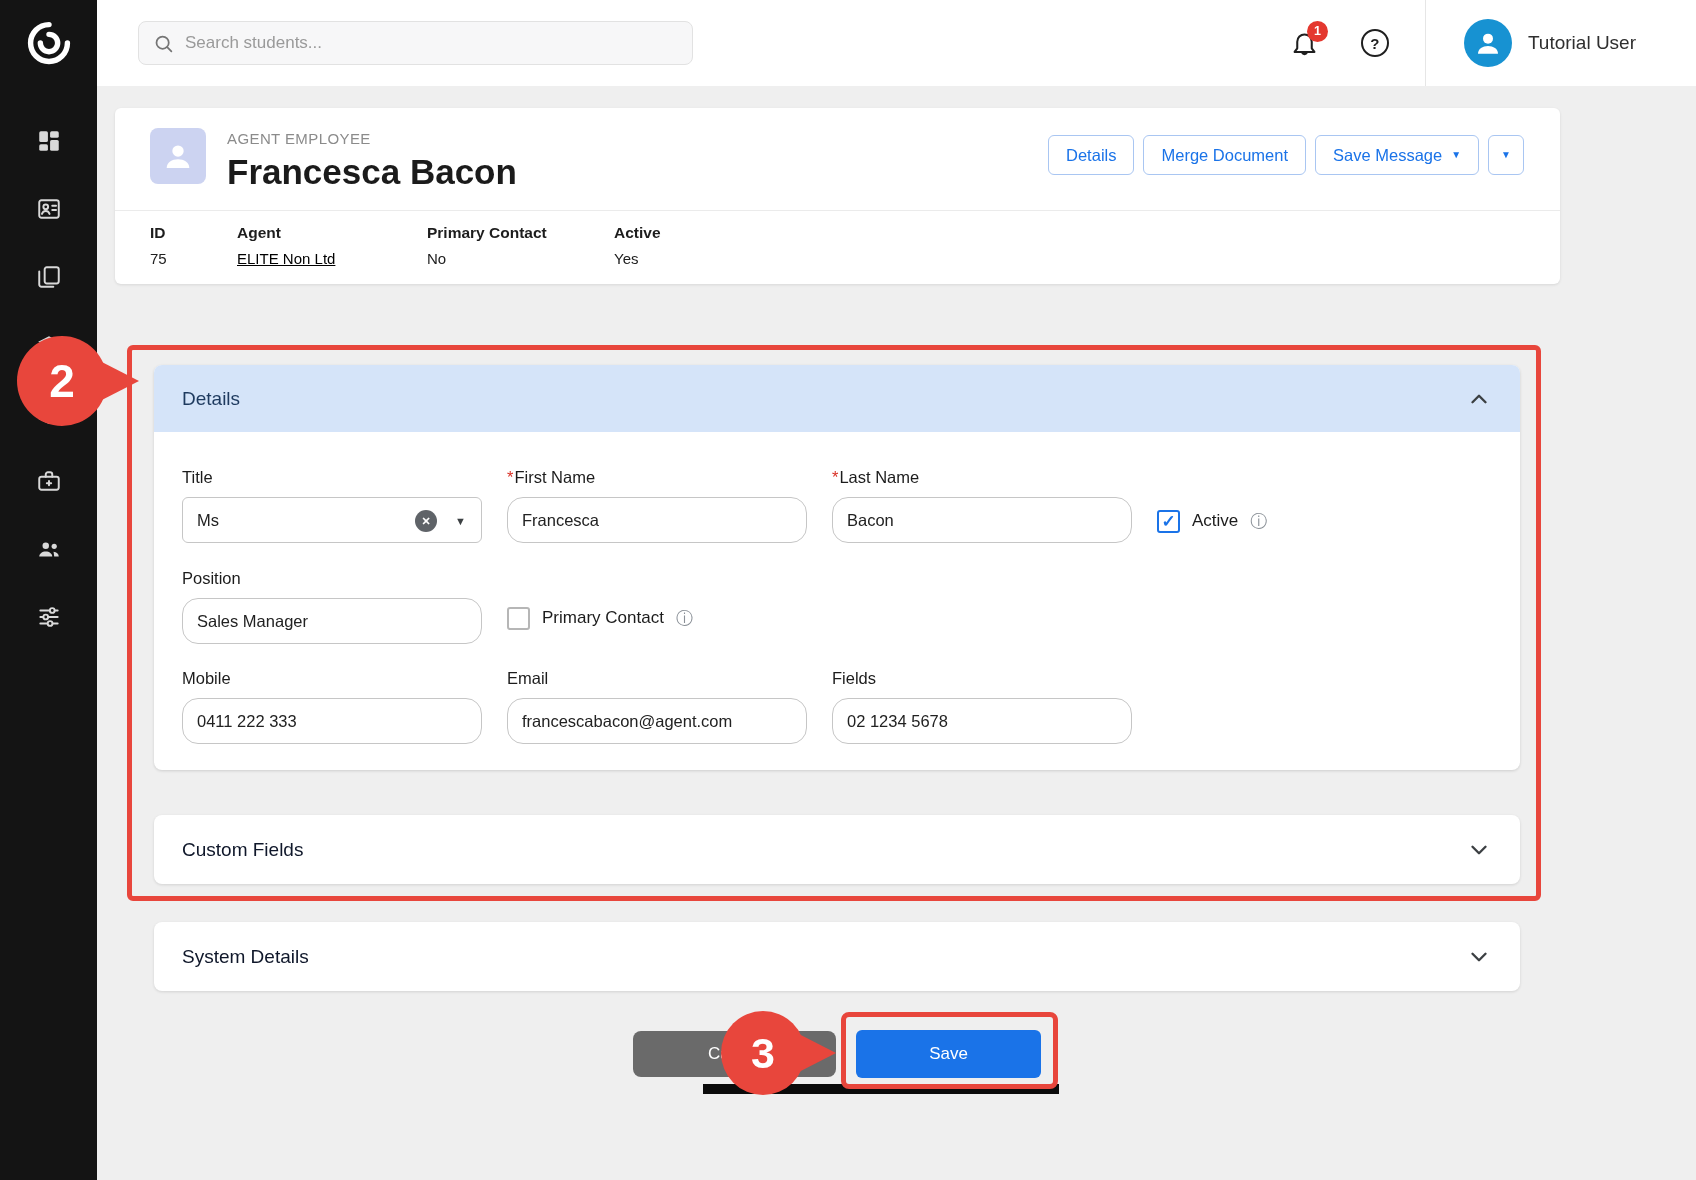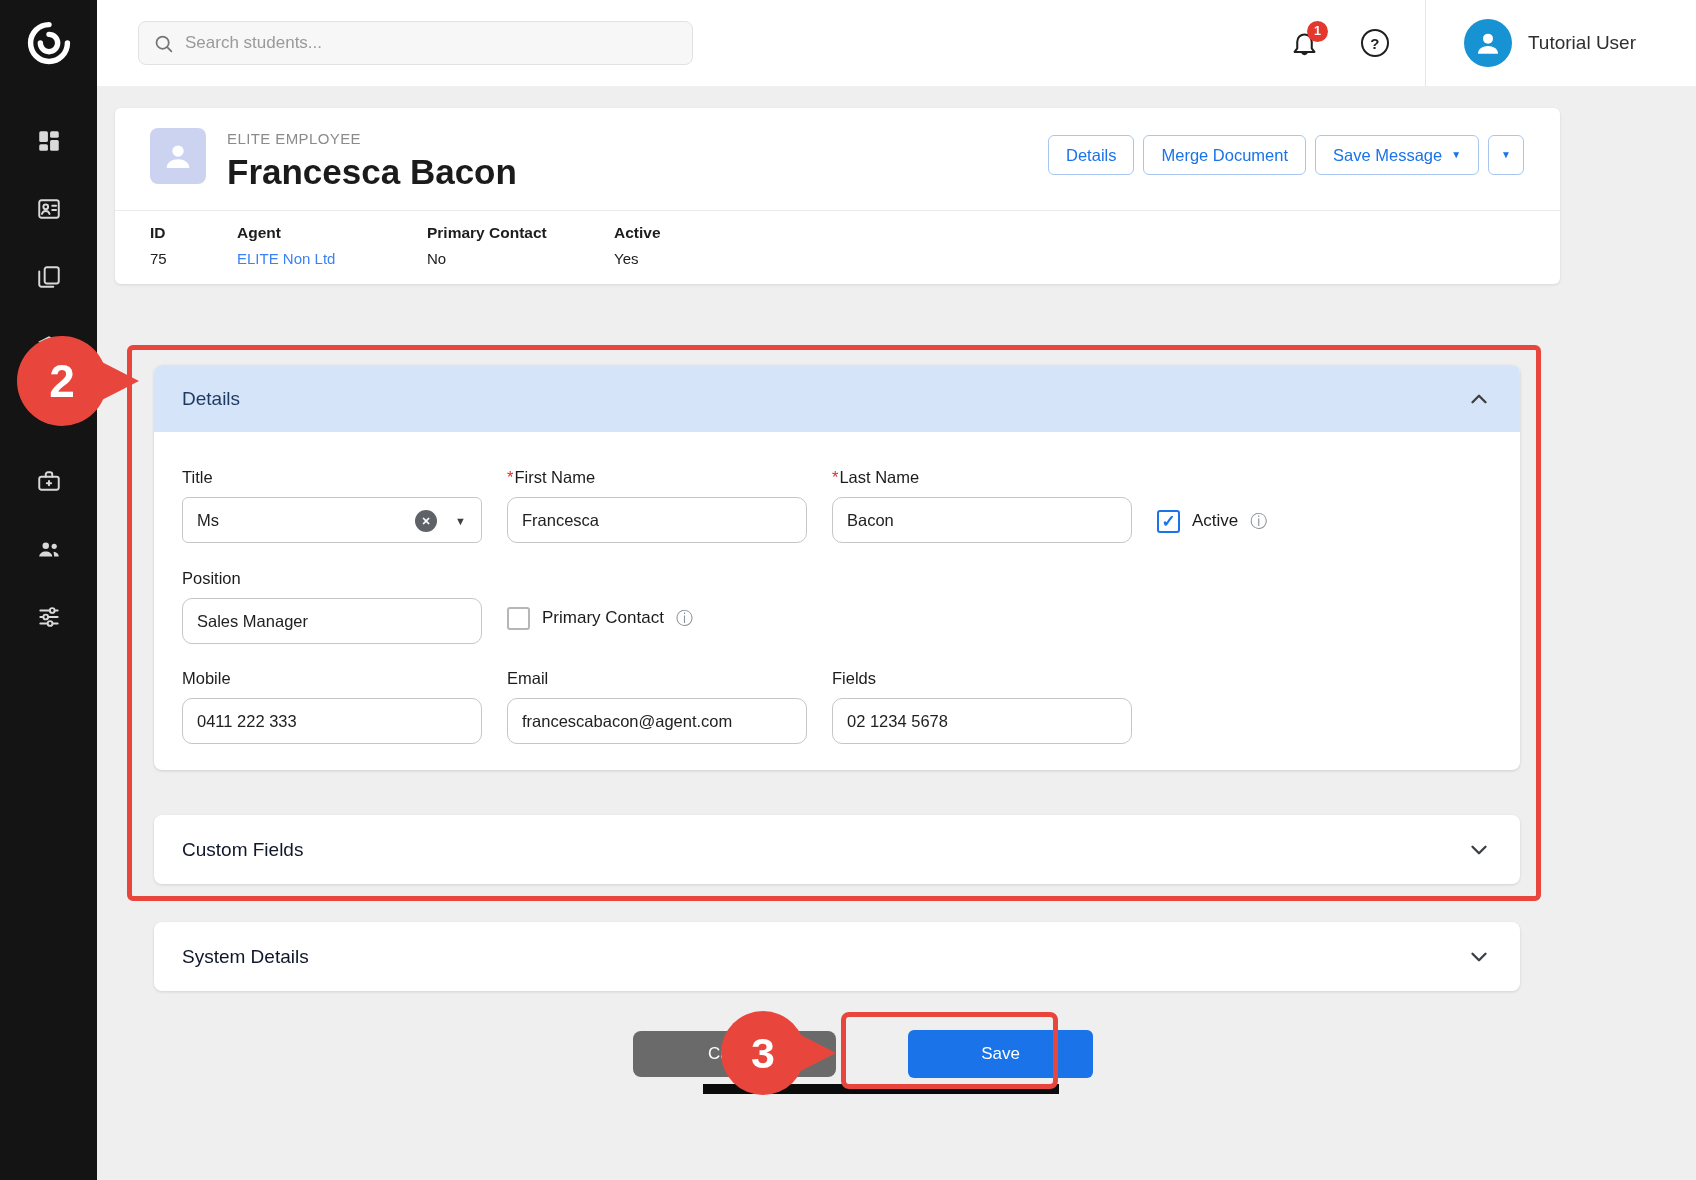--- a/index.html
+++ b/index.html
@@ -41,49 +41,49 @@
   .header-actions { position:absolute; right:36px; top:27px; display:flex; gap:9px; }
   .btn-outline { height:40px; border:1px solid #a9c6f2; border-radius:6px; background:#fff; color:#1a73e8; font-size:16.5px; font-family:"Liberation Sans",sans-serif; padding:0 17px; display:flex; align-items:center; gap:9px; cursor:pointer; }
   .btn-caret-only { padding:0 12px; }
   .caret-glyph { font-size:10px; line-height:1; }
   .meta-row { border-top:1px solid #ebebeb; display:flex; padding:13px 35px 17px 35px; }
   .meta-col-1 { width:87px; }
   .meta-col-2 { width:190px; }
   .meta-col-3 { width:187px; }
   .meta-label { font-size:15.5px; font-weight:bold; color:#1d1d1d; }
   .meta-value { font-size:15px; color:#202020; margin-top:8px; }
-  .meta-link { color:#3b82f6; cursor:pointer; }
+  .meta-link { color:#000000; cursor:pointer;text-decoration:underline; }
 
   
   .details-card { position:absolute; left:154px; top:365px; width:1366px; background:#fff; border-radius:8px; box-shadow:0 1px 3px rgba(0,0,0,.14); overflow:hidden; z-index:3; }
   .details-header { height:67px; background:#d5e4f9; display:flex; align-items:center; justify-content:space-between; padding:0 28px; cursor:pointer; }
   .details-title { font-size:19px; color:#1e3a5f; }
   .details-body { padding:36px 28px 26px 28px; }
   .form-grid { display:grid; grid-template-columns:300px 300px 300px 1fr; column-gap:35px; row-gap:28px;gap:25px; }
   .field-label { font-size:16.5px; color:#1c1c1c; margin-bottom:10px; display:flex; }
   .req-mark { color:#d93025; margin-right:1px; }
-  .text-input { width:100%; height:46px; border:1px solid #c6c6c6; border-radius:10px; padding:0 14px; font-size:16.5px; color:#222; font-family:"Liberation Sans",sans-serif; background:#fff; outline:none; }
+  .text-input { width:100%; height:46px; border:1px solid #c6c6c6; border-radius:16px; padding:0 14px; font-size:16.5px; color:#222; font-family:"Liberation Sans",sans-serif; background:#fff; outline:none; }
   .select-input { position:relative; width:100%; height:46px; border:1px solid #c6c6c6; border-radius:6px; background:#fff; display:flex; align-items:center; padding:0 74px 0 14px; font-size:16.5px; color:#222; cursor:pointer; }
   .clear-btn { position:absolute; right:44px; top:12px; width:22px; height:22px; border-radius:50%; background:#5f6368; color:#fff; display:flex; align-items:center; justify-content:center; font-size:11px; font-weight:bold; cursor:pointer; }
   .select-caret { position:absolute; right:15px; top:17px; font-size:11px; color:#3c4043; }
   .checkbox-cell { display:flex; align-items:center; height:46px; gap:12px; margin-top:30px; }
   .checkbox { width:23px; height:23px; border-radius:3px; background:#fff; display:flex; align-items:center; justify-content:center; cursor:pointer; }
   .checkbox.checked { border:2px solid #1a73e8; }
   .checkbox.unchecked { border:2px solid #b6b6b6; }
   .check-glyph { color:#1a73e8; font-size:17px; font-weight:bold; line-height:1; }
   .cb-label { font-size:17px; color:#1c1c1c; }
   .info-glyph { color:#8a9097; font-size:17px; cursor:pointer; }
 
   
   .collapsed-card { position:absolute; left:154px; width:1366px; height:69px; background:#fff; border-radius:8px; box-shadow:0 1px 3px rgba(0,0,0,.12); display:flex; align-items:center; justify-content:space-between; padding:0 28px; cursor:pointer; z-index:3; }
   .collapsed-title { font-size:19px; color:#0f172a; }
 
   
   .btn-cancel { position:absolute; left:633px; top:1031px; width:203px; height:46px; background:#6a6a6a; border:none; border-radius:8px; color:#fff; font-size:17px; font-family:"Liberation Sans",sans-serif; cursor:pointer; z-index:3; }
-  .btn-save { position:absolute; left:908px; top:1030px; width:185px; height:48px; background:#1a73e8; border:none; border-radius:6px; color:#fff; font-size:17px; font-family:"Liberation Sans",sans-serif; cursor:pointer; z-index:3; }
+  .btn-save { position:absolute; left:856px; top:1030px; width:185px; height:48px; background:#1a73e8; border:none; border-radius:6px; color:#fff; font-size:17px; font-family:"Liberation Sans",sans-serif; cursor:pointer; z-index:3; }
   .artifact-bar { position:absolute; left:703px; top:1084px; width:356px; height:10px; background:#0b0b0b; z-index:2; }
 
   
   .annot { position:absolute; z-index:50; pointer-events:none; }
   .annot-rect-main { left:127px; top:345px; width:1414px; height:556px; border:5px solid #e8463c; border-radius:6px; }
   .annot-rect-save { left:841px; top:1012px; width:217px; height:77px; border:5px solid #e8463c; border-radius:8px; }
   .annot-circle { border-radius:50%; background:#e8463c; color:#fff; font-weight:bold; display:flex; align-items:center; justify-content:center; }
   .annot-circle-2 { left:17px; top:336px; width:90px; height:90px; font-size:46px; }
   .annot-circle-3 { left:721px; top:1011px; width:84px; height:84px; font-size:43px; }
   .annot-arrow { width:0; height:0; border-top:22px solid transparent; border-bottom:22px solid transparent; border-left:43px solid #e8463c; }
@@ -202,21 +202,21 @@
 
 <div class="header-card">
   <div class="header-top">
     <div class="entity-icon">
       <svg viewBox="0 0 24 24" width="34" height="34" fill="#ffffff">
         <circle cx="12" cy="8.5" r="4"></circle>
           <path d="M4 20.5c0-4 3.8-6.2 8-6.2s8 2.2 8 6.2z"></path>
       </svg>
     </div>
     <div class="entity-text">
-      <div class="entity-type">ELITE EMPLOYEE</div>
+      <div class="entity-type">AGENT EMPLOYEE</div>
       <div class="entity-name">Francesca Bacon</div>
     </div>
     <div class="header-actions">
       <button class="btn-outline">
         <span>Details</span>
       </button>
       <button class="btn-outline">
         <span>Merge Document</span>
       </button>
       <button class="btn-outline">

